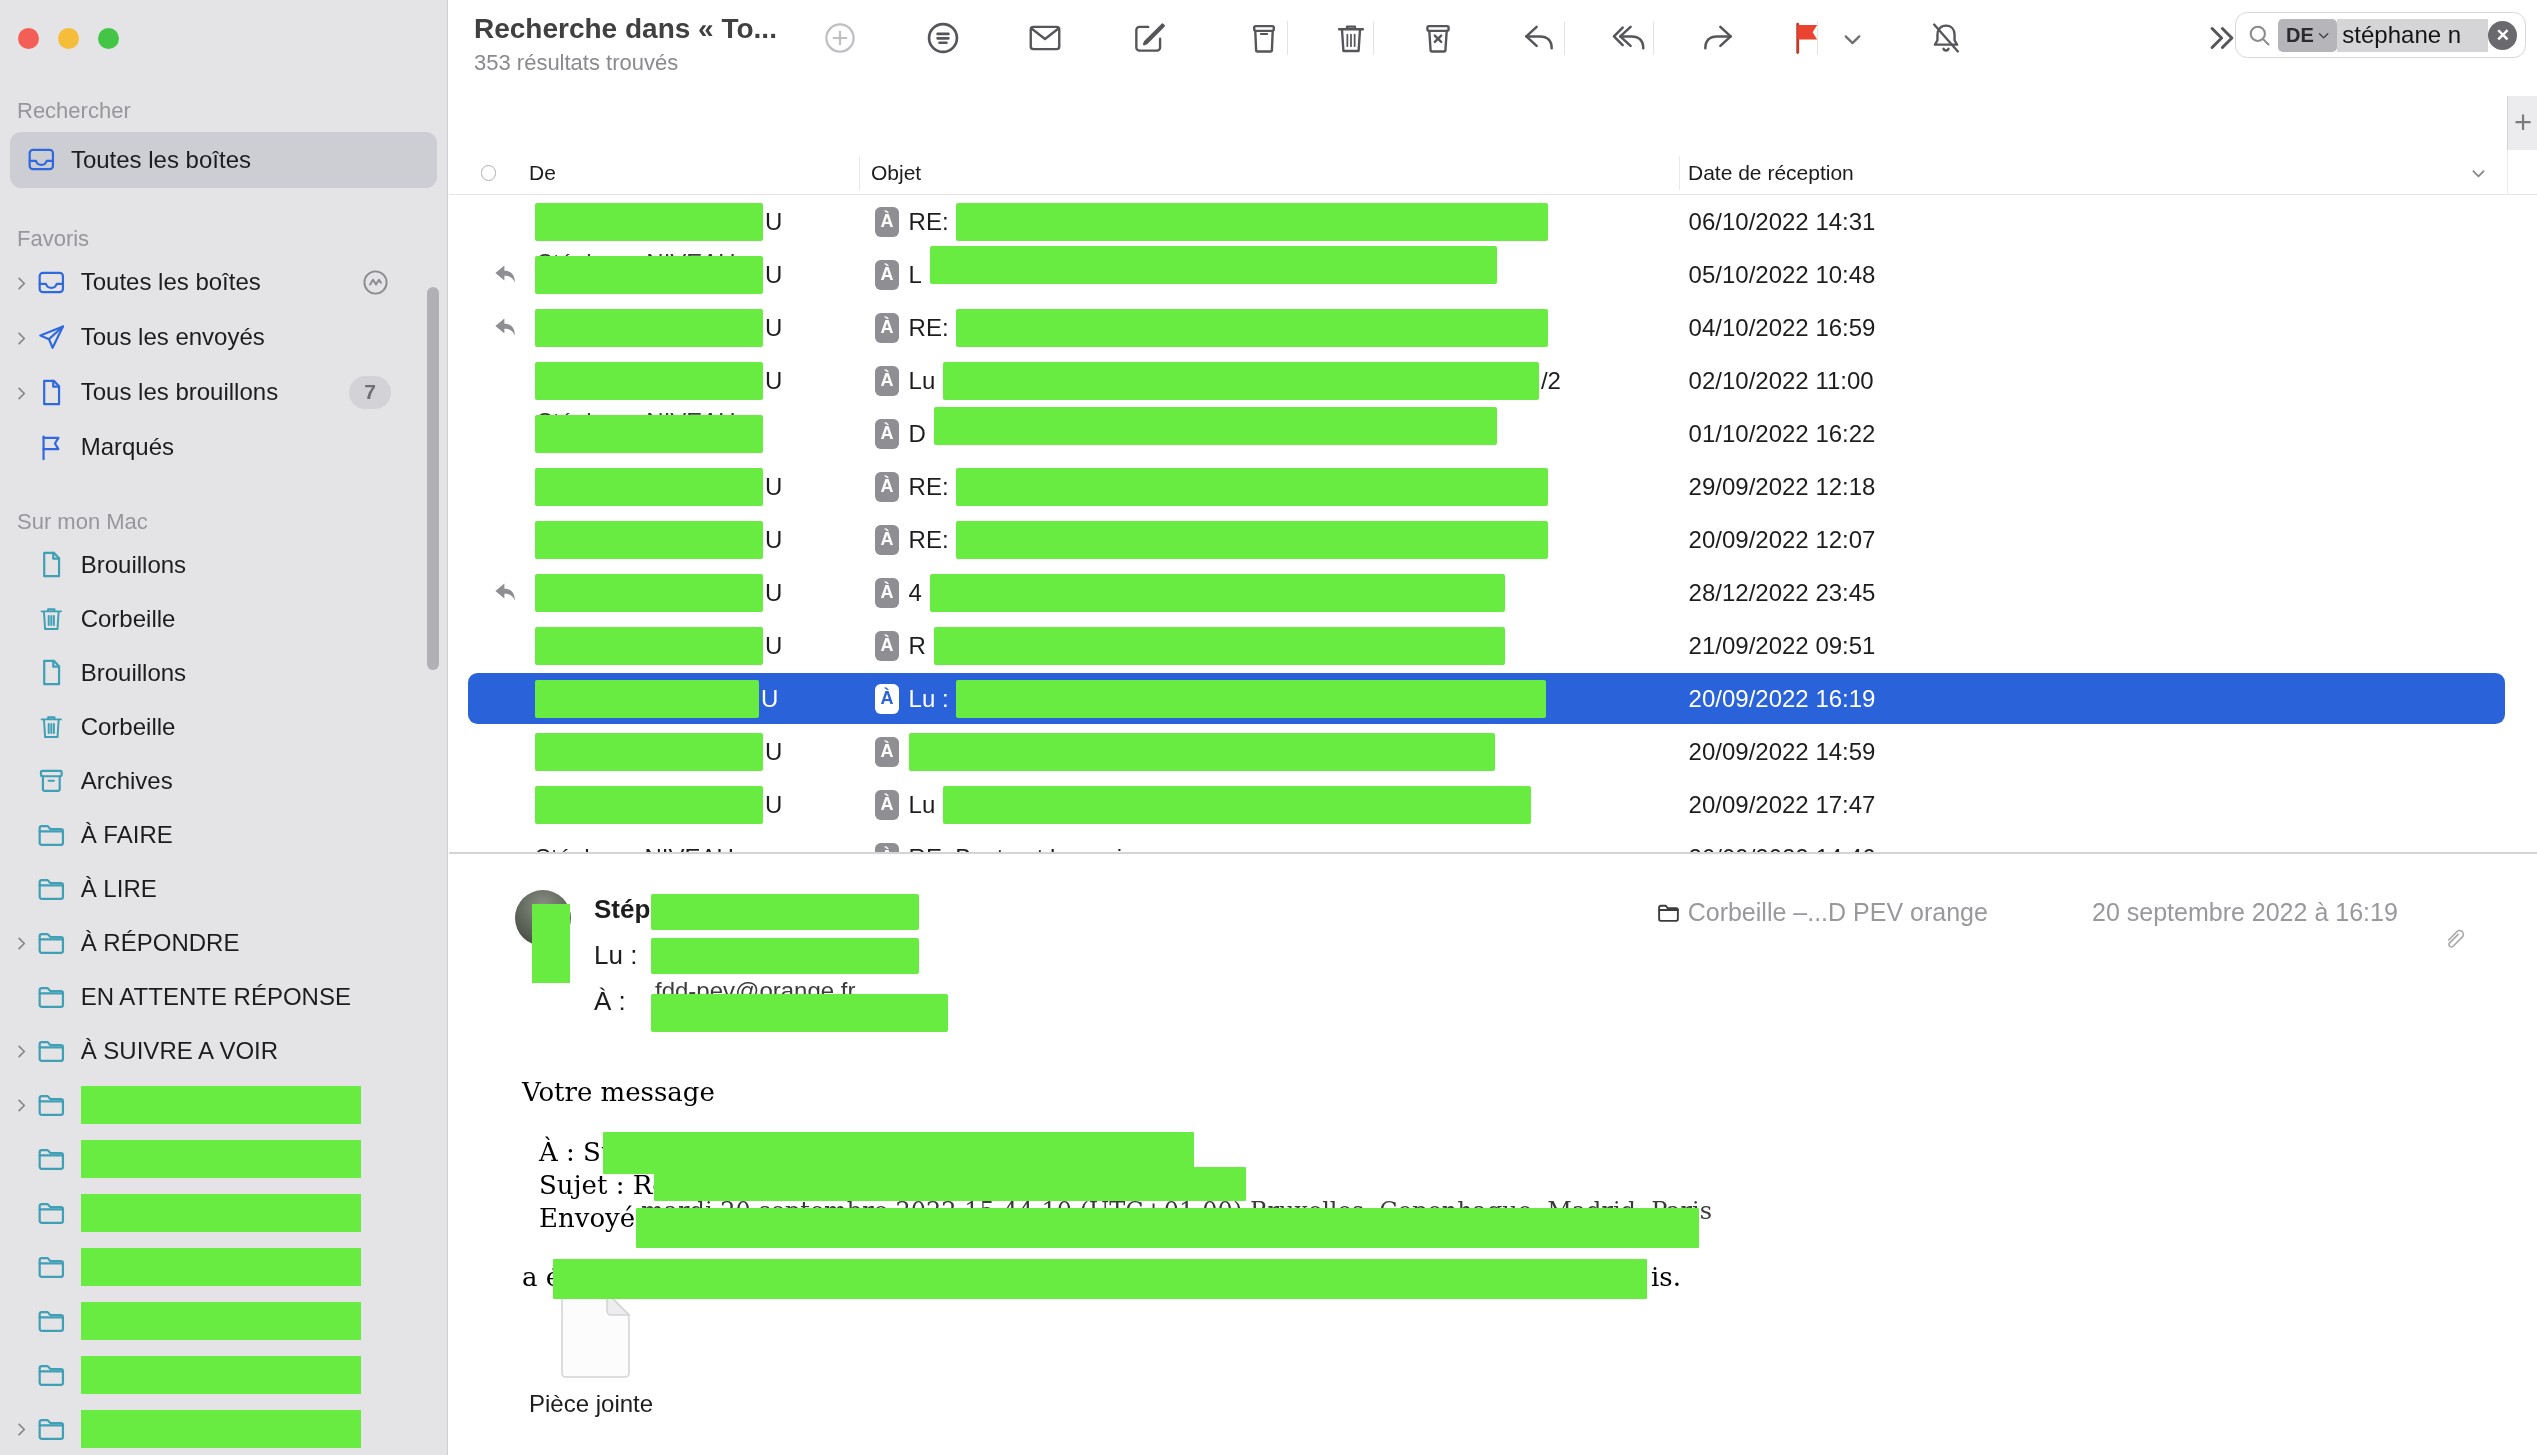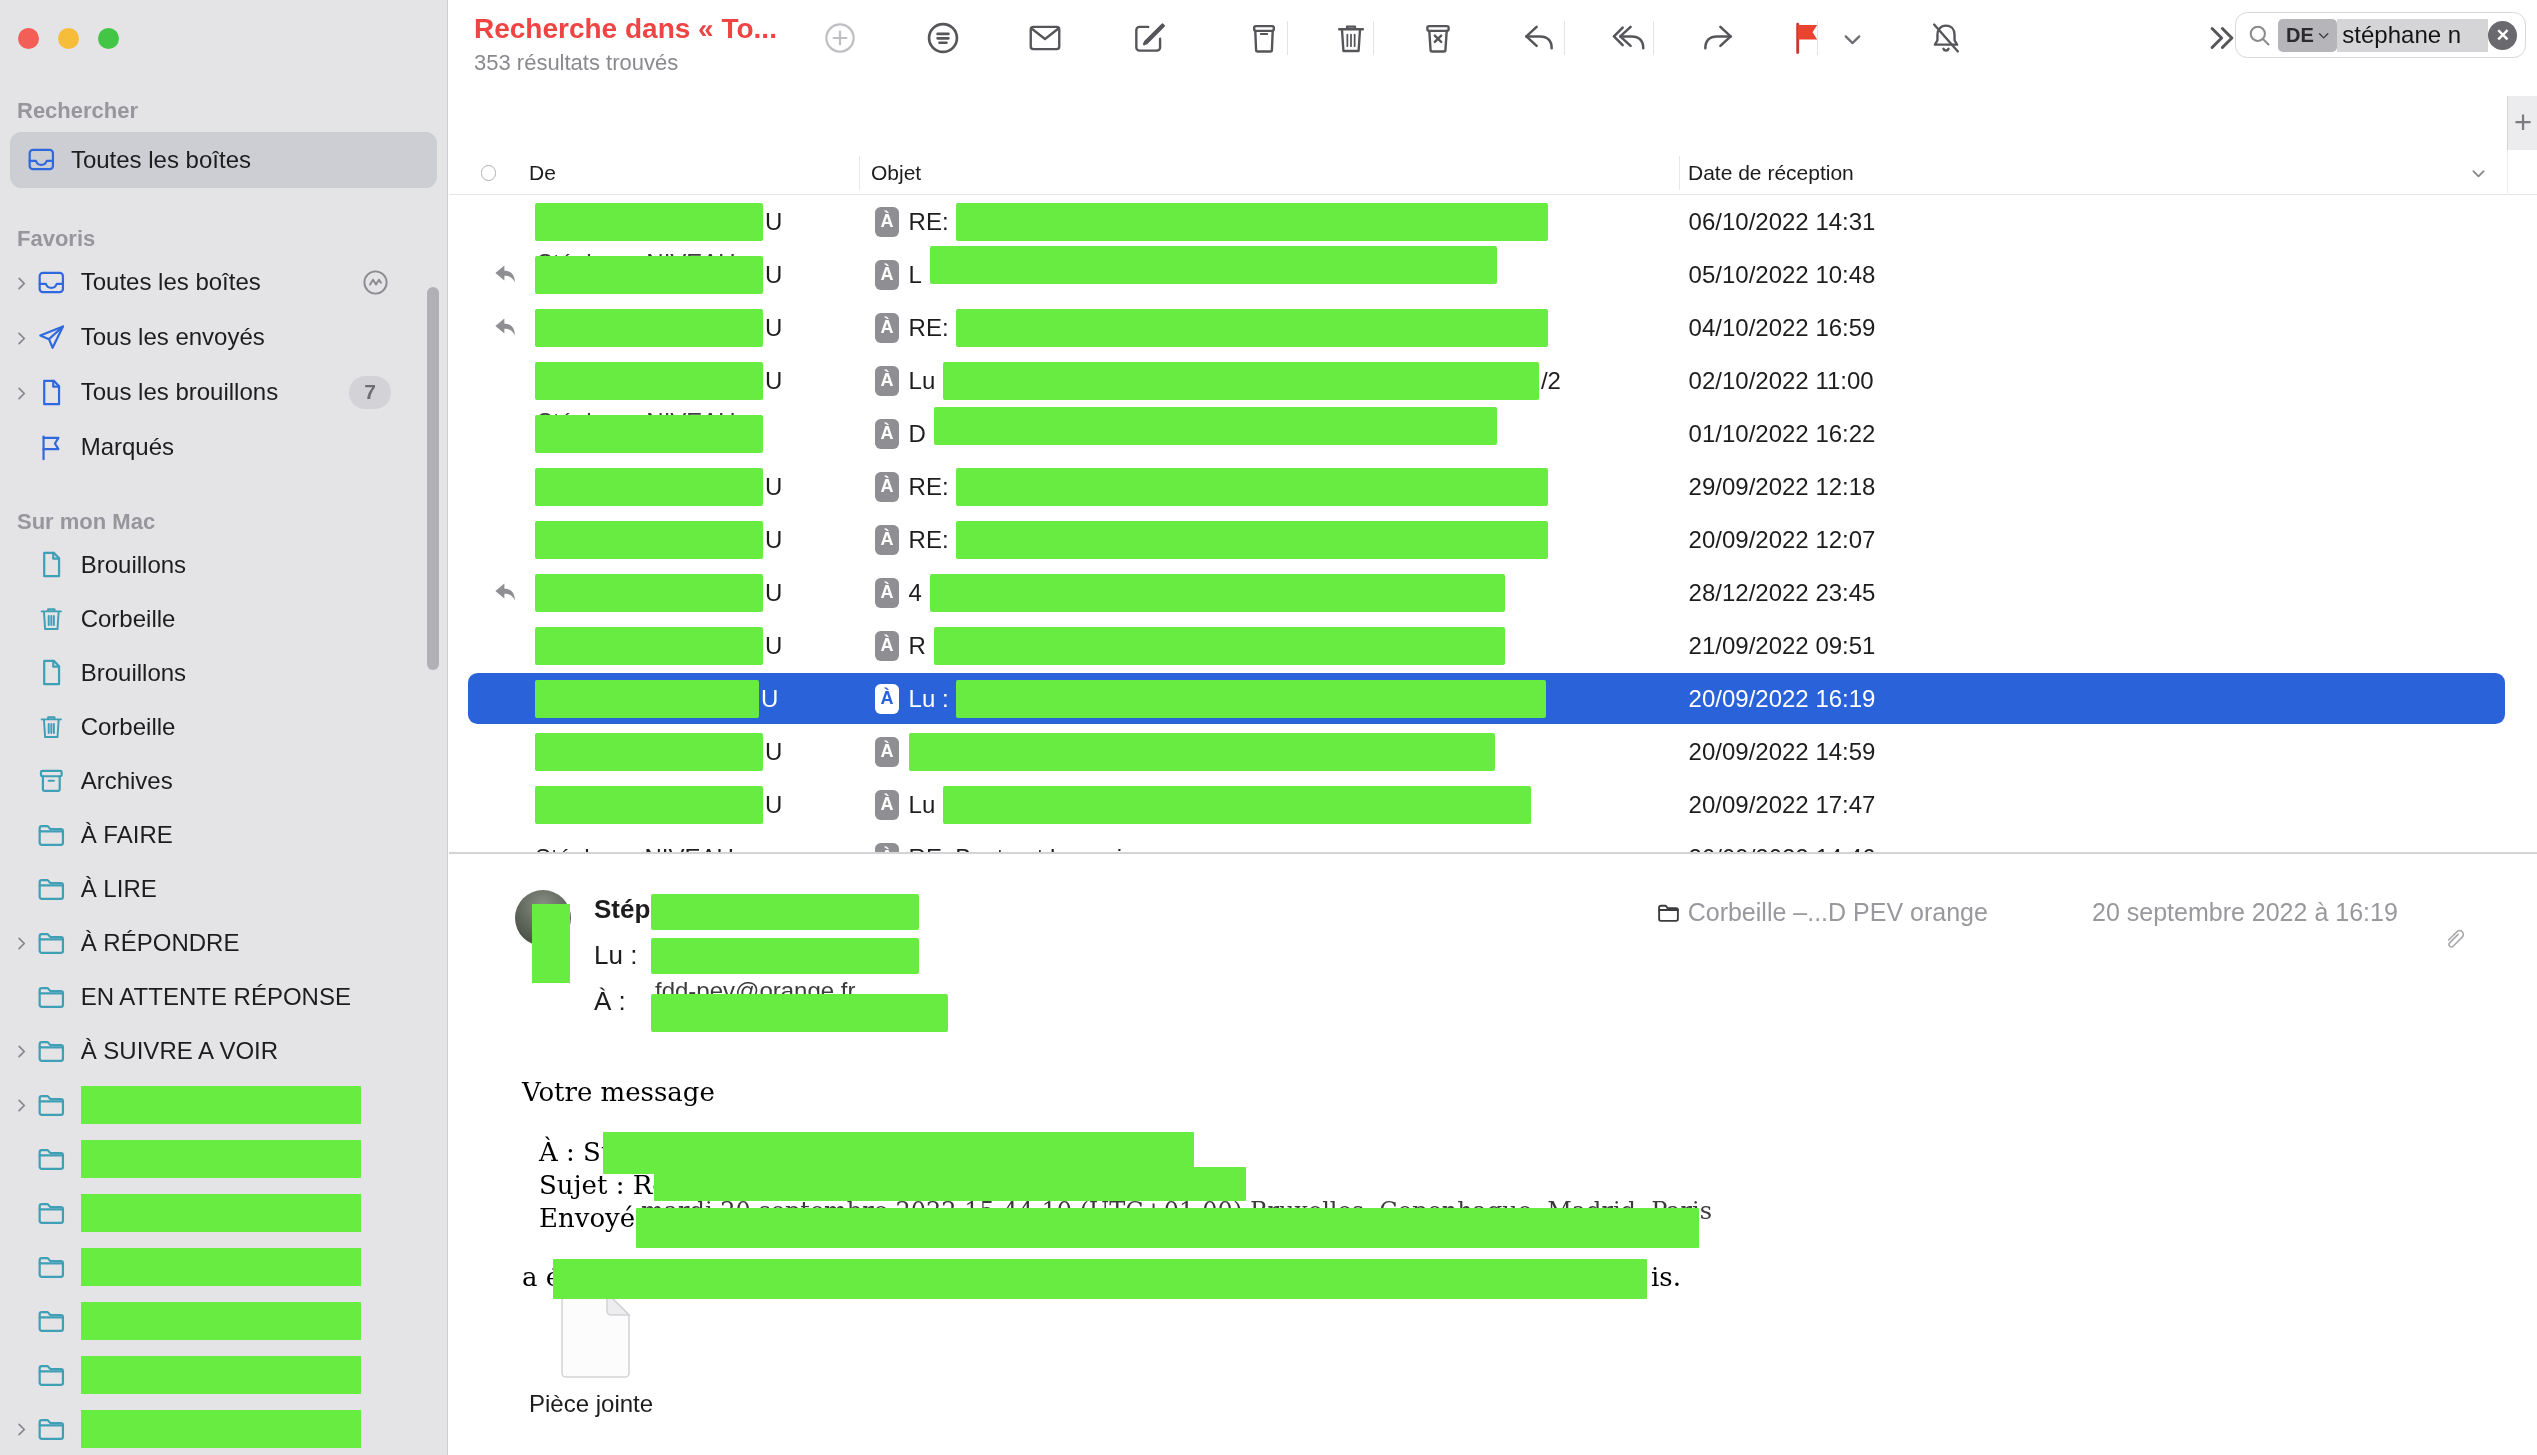--- a/index.html
+++ b/index.html
@@ -9,21 +9,21 @@
   .icn{display:inline-flex;align-items:center;justify-content:center}
   .icn svg{display:block;width:100%;height:100%}
   .green{background:#69ec41}
 
   
   .sidebar{position:absolute;left:0;top:0;width:448px;height:1456px;background:#e4e4e7;border-right:1px solid #cfcfd2}
   .traffic{position:absolute;top:28px;left:18px;display:flex;gap:19px}
   .tl{width:21px;height:21px;border-radius:50%}
   .tl.red{background:#f35e56}.tl.yellow{background:#f6bd3b}.tl.green-l{background:#43c645}
   .sb-flow{position:absolute;left:0;top:88px;right:0}
-  .sb-h{height:38px;padding:9.6px 0 0 17px;font-size:22px;font-weight:700;color:#96969c}
+  .sb-h{height:38px;padding:9.6px 0 0 17px;font-size:22px;font-weight:400;color:#96969c}
   .sb-h.gap1{margin-top:29px}.sb-h.gap2{margin-top:25px}
   .sb-sel-wrap{padding:0 9.6px;margin-top:5.7px}
   .sb-row{display:flex;align-items:center;height:54px;padding:0 57px 0 7.7px;position:relative;font-size:24px;color:#1d1d1f}
   .sb-row.fav{height:55px}
   .sb-row.search-sel{height:56px;background:#cdced3;border-radius:11.5px;padding-left:15.3px}
   .sb-chev{flex:0 0 27px;width:27px;height:23px;color:#86868b}
   .sb-chev svg{width:19px;height:19px;margin-top:1.9px}
   .sb-noch{flex:0 0 27px}
   .sb-icn{flex:0 0 46px;width:33px;height:31px;padding-right:13.4px}
   .blue-ic{color:#3069dd}.teal-ic{color:#3f9fb5}
@@ -32,21 +32,21 @@
   .badge-count{min-width:42px;height:33px;border-radius:16.3px;background:#d2d2d7;color:#6e6e73;
                font-size:21px;font-weight:600;display:flex;align-items:center;justify-content:center;padding:0 11.5px}
   .sync-ic{width:31px;height:31px;color:#8b8b90}
   .sb-green{position:relative;width:280px;height:38px;border-radius:1.9px}
   .sb-peek{position:absolute;left:5.7px;top:17px;font-size:23px;font-weight:600;color:#4a4a4e;z-index:0;white-space:nowrap}
   .sb-green .cover{position:absolute;left:0;top:0;width:100%;height:100%;z-index:1;background:#69ec41}
   .sb-scroll{position:absolute;left:427px;top:287px;width:12.4px;height:383px;border-radius:6.7px;background:#b1b1b5}
 
   
   .main{position:absolute;left:449px;top:0;right:0;bottom:0}
-  .tb-title{position:absolute;left:25px;top:13.4px;font-size:28px;font-weight:700;color:#ef4444;white-space:nowrap}
+  .tb-title{position:absolute;left:25px;top:13.4px;font-size:28px;font-weight:700;color:#404040;white-space:nowrap}
   .tb-sub{position:absolute;left:25px;top:50px;font-size:22px;color:#8a8a8e}
   .tb-btn{position:absolute;top:19px;width:38px;height:38px;color:#55555a;cursor:default}
   .tb-btn.small{width:25px;height:25px;top:27px;color:#6e6e73}
   .tb-btn.disabled{color:#bfbfc3}
   .tb-btn.flagred{color:#ea4330}
   .tb-div{position:absolute;top:21px;width:1px;height:34px;background:#e3e3e5}
   .searchf{position:absolute;left:1786px;top:12.4px;width:291px;height:46px;background:#fff;border:1px solid #d8d8da;
            border-radius:12.4px;display:flex;align-items:center;padding:0 7.7px 0 9.6px;overflow:hidden}
   .searchf .mag{width:27px;height:27px;color:#8a8a8e;flex:0 0 27px}
   .tok{margin-left:5.7px;background:#b5b5ba;border-radius:4.8px;height:33px;display:flex;align-items:center;

